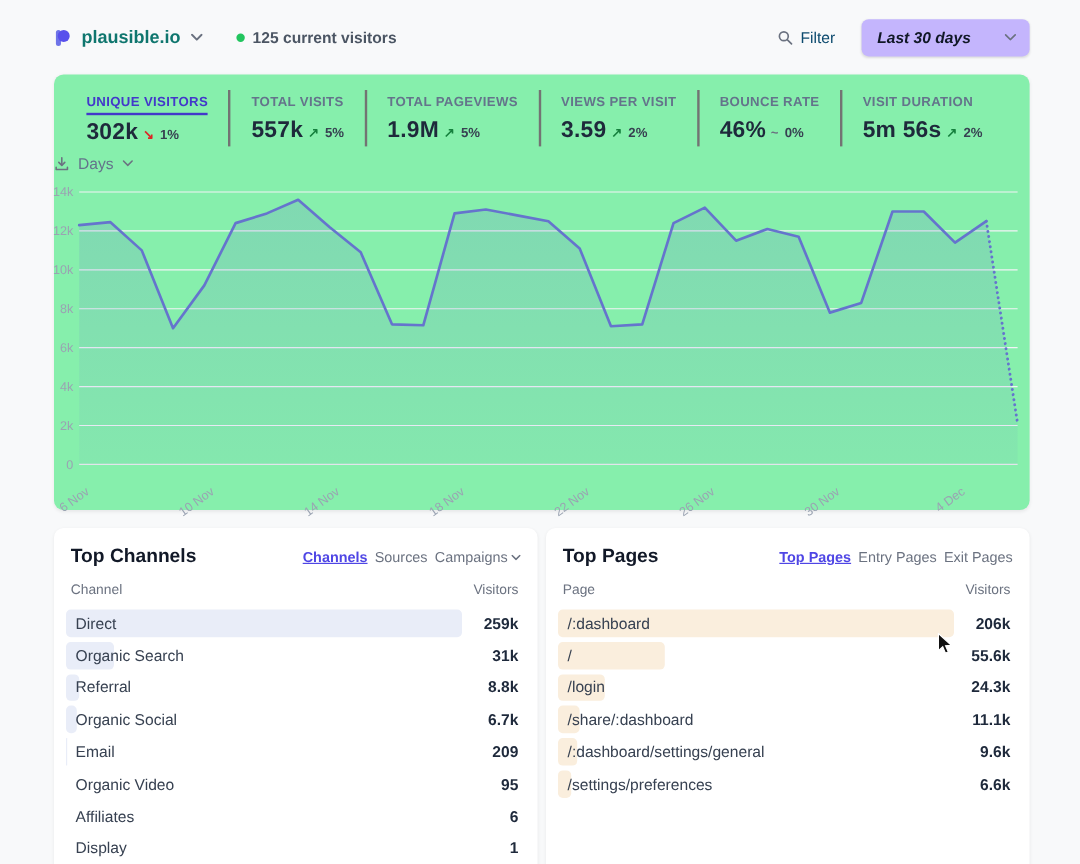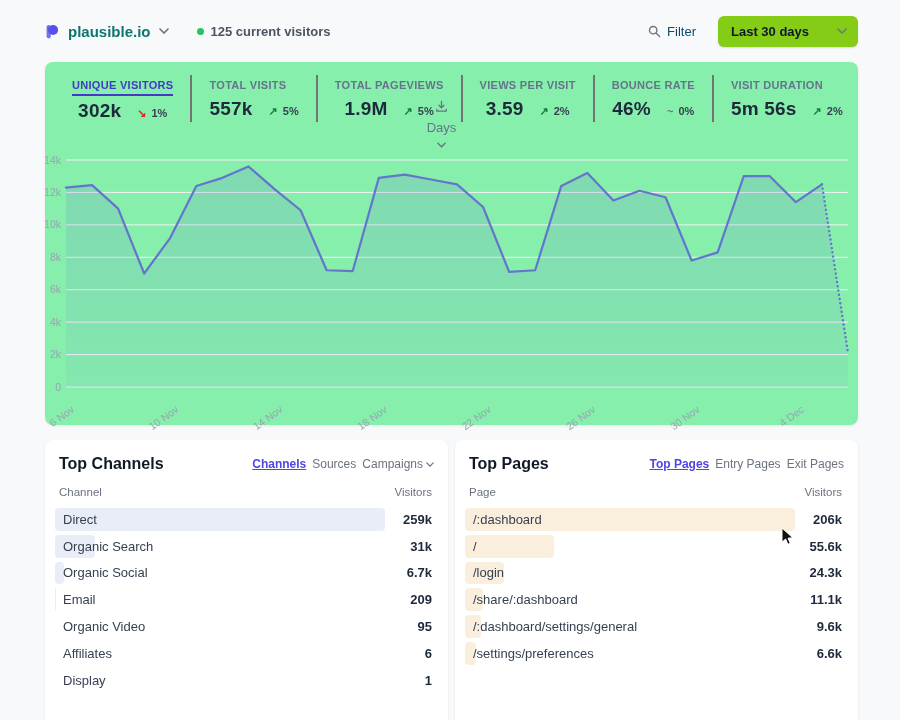--- a/index.html
+++ b/index.html
@@ -11,37 +11,37 @@
   }
   
   .topbar { display:flex; align-items:center; height:62px; padding:0 42px 0 44px; }
   .site { display:flex; align-items:center; gap:8px; cursor:pointer; }
   .site-name { font-size:15px; font-weight:700; color:#0f766e; }
   .visitors { display:flex; align-items:center; gap:7px; margin-left:28px; font-size:13px; font-weight:600; color:#4b5563; }
   .green-dot { width:7px; height:7px; border-radius:50%; background:#22c55e; }
   .spacer { flex:1; }
   .filter { display:flex; align-items:center; gap:6px; color:#0c4a6e; font-size:13px; margin-right:22px; cursor:pointer; }
   .date-select { display:flex; align-items:center; justify-content:space-between; width:140px; height:31px;
-    background:#84cc16; border-radius:6px; box-shadow:0 1px 2px rgba(0,0,0,.12); padding:0 11px 0 13px;
-    font-size:13px; font-weight:600; color:#111827; cursor:pointer; }
+    background:#c4b5fd; border-radius:6px; box-shadow:0 1px 2px rgba(0,0,0,.12); padding:0 11px 0 13px;
+    font-size:13px; font-weight:600; color:#111827; cursor:pointer;font-style:italic; }
   
   .main-card { margin-left:45px; width:813px; height:363px; background:#86efac; border-radius:8px;
     box-shadow:0 1px 3px rgba(0,0,0,.07); padding-top:13px; }
   .stats { display:flex; padding-left:10px; }
   .stat { padding:0 17px; }
   .stat + .stat { border-left:2px solid #737373; }
   .stat-label { font-size:11px; font-weight:700; letter-spacing:.3px; color:#64748b; display:inline-block; padding-bottom:3px; white-space:nowrap; }
   .stat.active .stat-label { color:#4338ca; border-bottom:2px solid #4338ca; }
-  .stat-vrow { display:flex; align-items:baseline; gap:16px; margin-top:4px;justify-content:center; }
+  .stat-vrow { display:flex; align-items:baseline; gap:4px; margin-top:4px; }
   .stat-value { font-size:19px; font-weight:700; color:#1e293b; letter-spacing:.2px; white-space:nowrap; }
   .delta { font-size:11px; font-weight:600; color:#374151; white-space:nowrap; }
   .delta .arr { margin-right:2px; font-weight:700; }
   .arr.up { color:#15803d; } .arr.down { color:#dc2626; } .arr.flat { color:#6b7280; }
-  .interval { display:flex; justify-content:flex-end; align-items:center; gap:7px; padding-right:20px;
-    height:24px; margin-top:2px; color:#64748b; font-size:13px; cursor:pointer;flex-direction:column; }
+  .interval { display:flex; align-items:center; gap:7px; padding-right:20px;
+    height:24px; margin-top:2px; color:#64748b; font-size:13px; cursor:pointer; }
   .chart-wrap { margin-top:2px; }
   .chart-wrap svg { overflow:visible; display:block; }
   
   .bottom { display:flex; gap:7px; margin:15px 42px 0 45px; }
   .list-card { width:403px; height:320px; background:#fff; border-radius:8px;
     box-shadow:0 1px 3px rgba(0,0,0,.07); padding:15px 14px 0 10px; overflow:hidden; }
   .list-head { display:flex; justify-content:space-between; align-items:center; padding-left:4px; }
   .list-title { font-size:16px; font-weight:700; color:#111827; }
   .tabs { display:flex; gap:6px; align-items:center; font-size:12px; color:#6b7280; }
   .tab { cursor:pointer; display:flex; align-items:center; gap:3px; white-space:nowrap; }
@@ -201,20 +201,25 @@
           <span class="bar" style="background: rgb(233, 237, 248); width: 87.2%;"></span>
           <span class="row-label">Direct</span>
           <span class="row-value">259k</span>
         </div>
         <div class="row">
           <span class="bar" style="background: rgb(233, 237, 248); width: 10.464%;"></span>
           <span class="row-label">Organic Search</span>
           <span class="row-value">31k</span>
         </div>
         <div class="row">
+          <span class="bar" style="background: rgb(233, 237, 248); width: 2.9648%;"></span>
+          <span class="row-label">Referral</span>
+          <span class="row-value">8.8k</span>
+        </div>
+        <div class="row">
           <span class="bar" style="background: rgb(233, 237, 248); width: 2.2672%;"></span>
           <span class="row-label">Organic Social</span>
           <span class="row-value">6.7k</span>
         </div>
         <div class="row">
           <span class="bar" style="background: rgb(233, 237, 248); width: 0.0872%;"></span>
           <span class="row-label">Email</span>
           <span class="row-value">209</span>
         </div>
         <div class="row">

